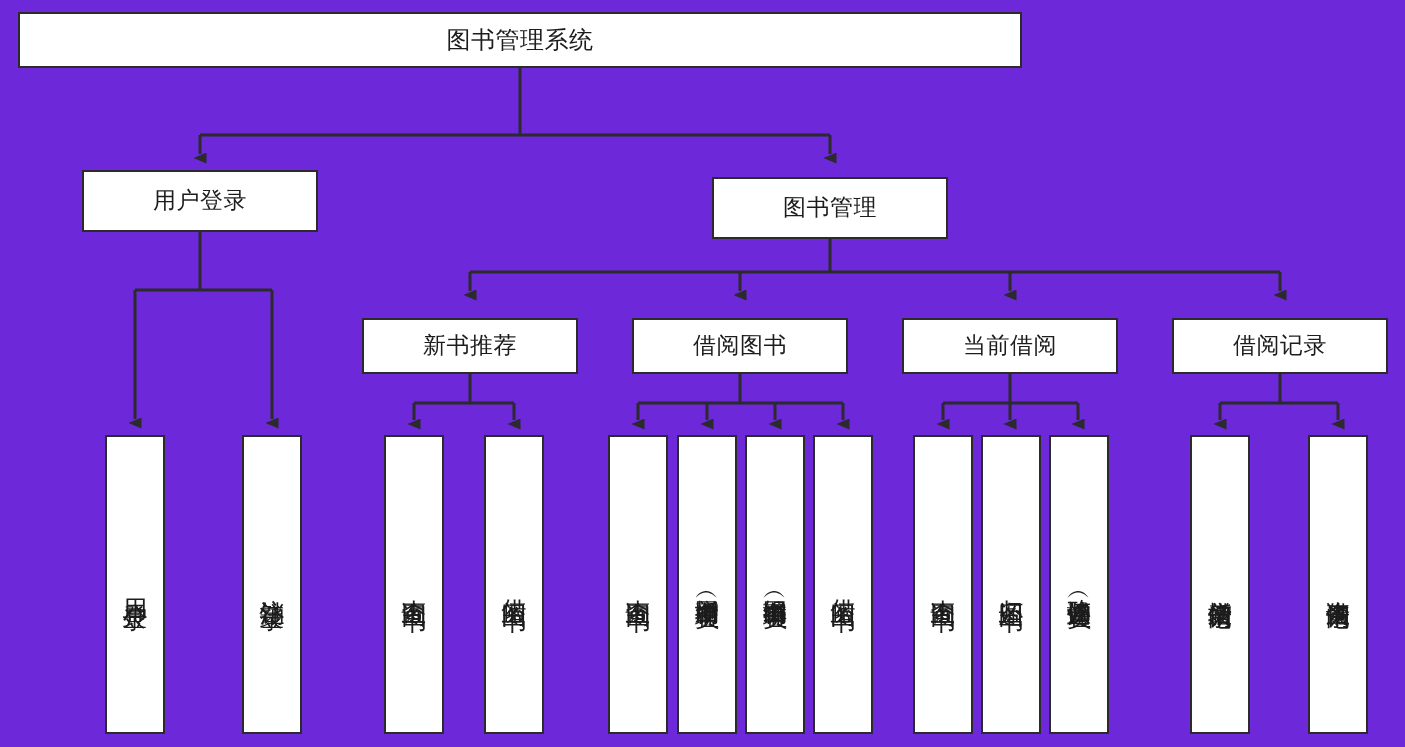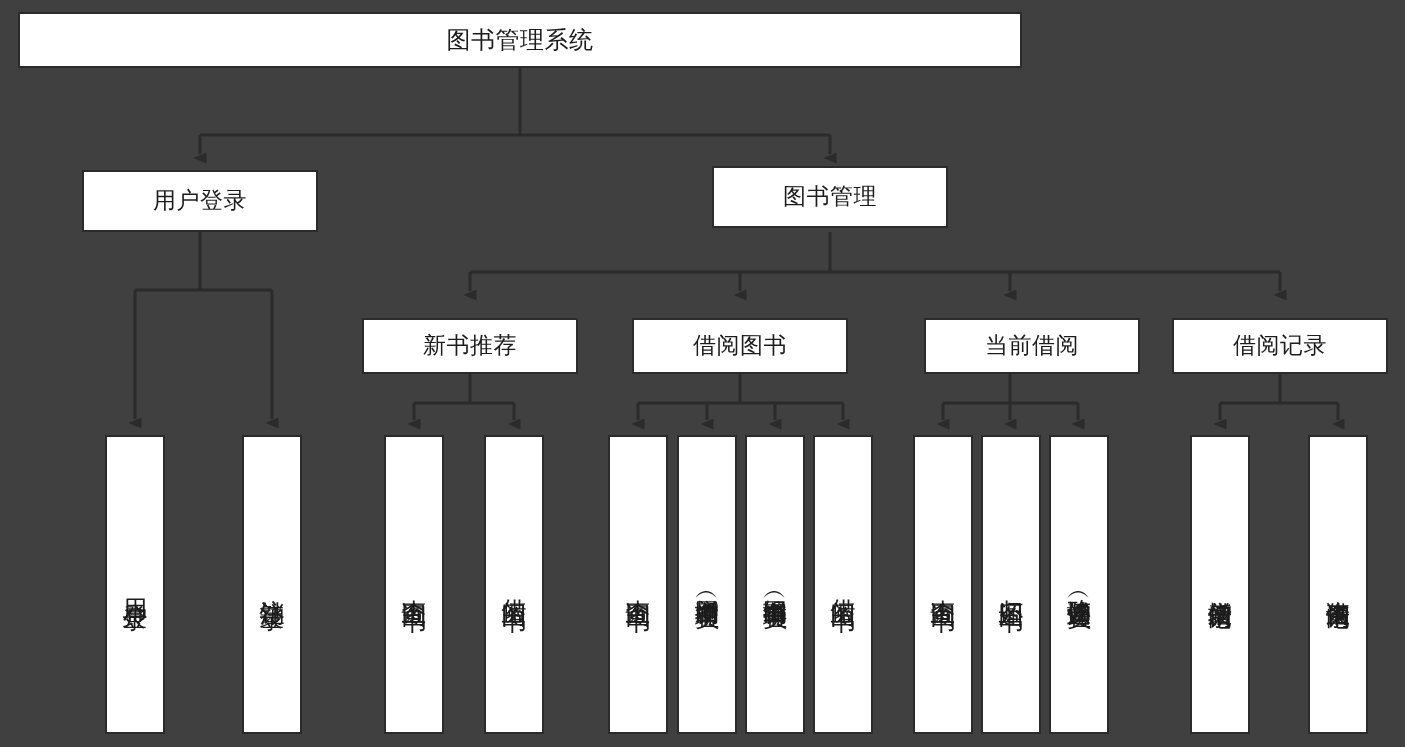--- a/index.html
+++ b/index.html
@@ -8,21 +8,21 @@
     padding: 0;
     background: #ffffff;
   }
   body {
     font-family: "DejaVu Sans", "Liberation Sans", sans-serif;
   }
   #diagram-root {
     position: relative;
     width: 1405px;
     height: 747px;
-    background: #404040;
+    background: #6d28d9;
     overflow: hidden;
   }
   #edge-layer {
     position: absolute;
     left: 0;
     top: 0;
     width: 1405px;
     height: 747px;
     pointer-events: none;
   }
@@ -136,33 +136,33 @@
   </svg>
 
   <div class="node horiz root" style="left:18px; top:12px; width:1004px; height:56px;">
     <span class="node-label">图书管理系统</span>
   </div>
 
   <div class="node horiz" style="left:82px; top:170px; width:236px; height:62px;">
     <span class="node-label">用户登录</span>
   </div>
 
-  <div class="node horiz" style="left:712px; top:166px; width:236px; height:62px;">
+  <div class="node horiz" style="left:712px; top:177px; width:236px; height:62px;">
     <span class="node-label">图书管理</span>
   </div>
 
   <div class="node horiz" style="left:362px; top:318px; width:216px; height:56px;align-items:center;">
     <span class="node-label">新书推荐</span>
   </div>
 
   <div class="node horiz" style="left:632px; top:318px; width:216px; height:56px;">
     <span class="node-label">借阅图书</span>
   </div>
 
-  <div class="node horiz" style="left:902px; top:318px; width:216px; height:56px;margin-left:22px;">
+  <div class="node horiz" style="left:902px; top:318px; width:216px; height:56px;">
     <span class="node-label">当前借阅</span>
   </div>
 
   <div class="node horiz" style="left:1172px; top:318px; width:216px; height:56px;">
     <span class="node-label">借阅记录</span>
   </div>
 
   <div class="node vert" style="left:105px; top:435px; width:60px; height:299px;">
     <span class="node-label">用户登录</span>
   </div>

